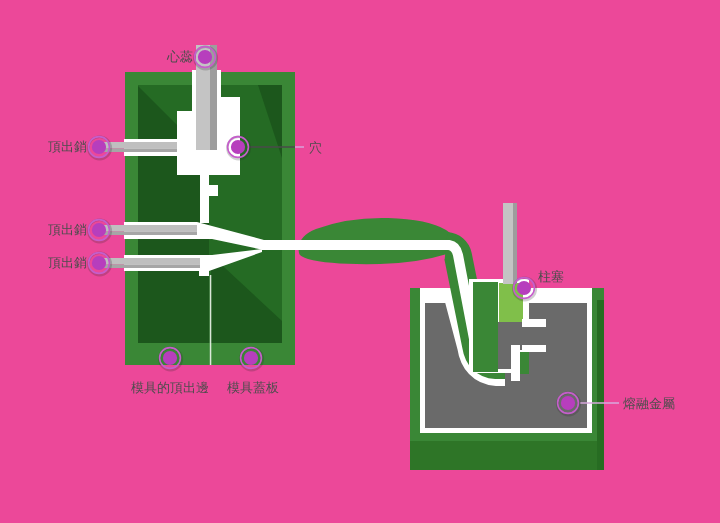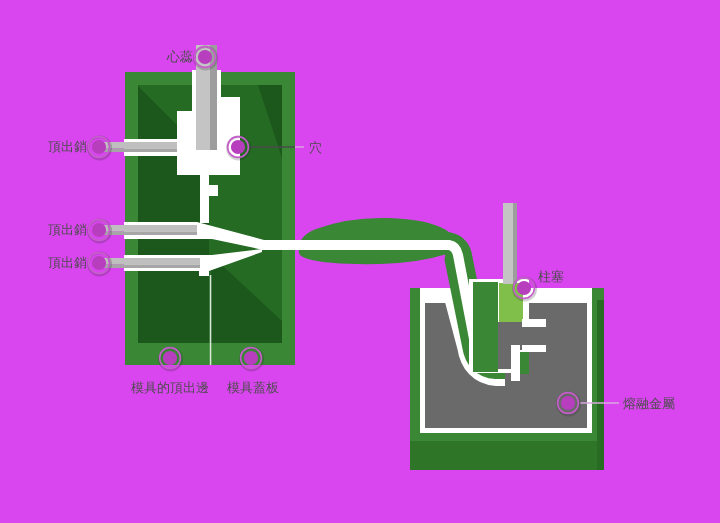--- a/index.html
+++ b/index.html
@@ -1,16 +1,16 @@
 <!DOCTYPE html>
 <html><head>
 <meta charset="utf-8">
 <style>
   html,body{margin:0;padding:0;background:#fff;}
-  .stage{position:relative;width:720px;height:523px;background:#d946ef;overflow:hidden;
+  .stage{position:relative;width:720px;height:523px;background:#ec4899;overflow:hidden;
          font-family:"Liberation Sans","DejaVu Sans",sans-serif;}
   
   .g1{fill:#3a8736}          
   .g2{fill:#256b24}          
   .g3{fill:#1c571c}          
   .g4{fill:#2e7527}          
   .g4b{fill:#276c22}         
   .g5{fill:#80bf4a}          
   .wh{fill:#ffffff}
   .gy{fill:#6a6a6a}          

